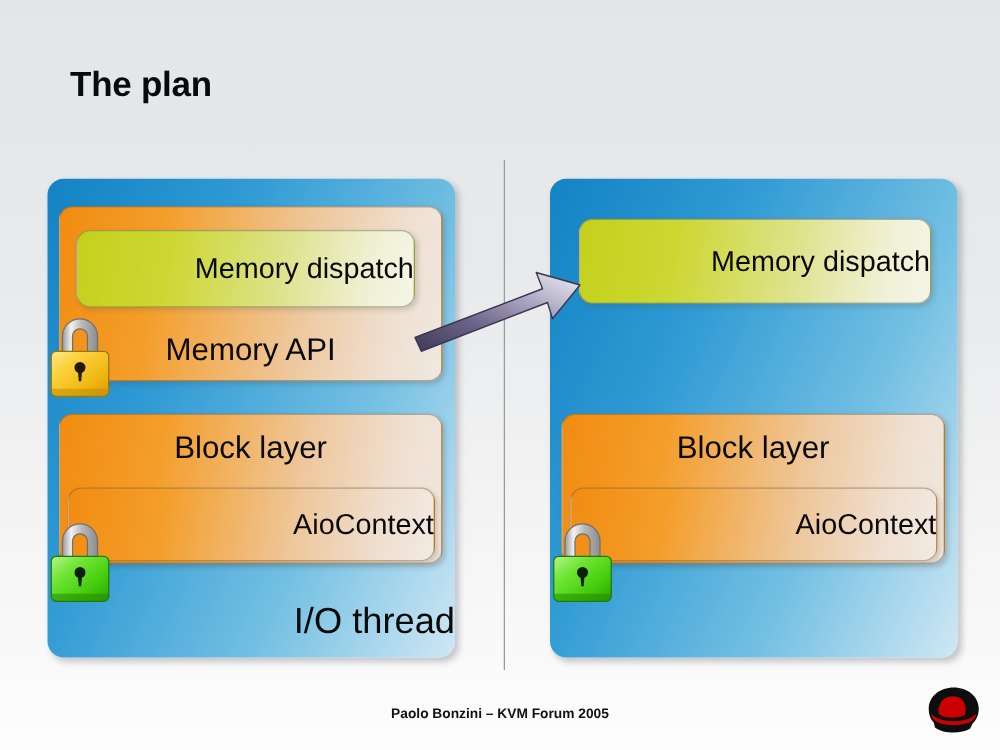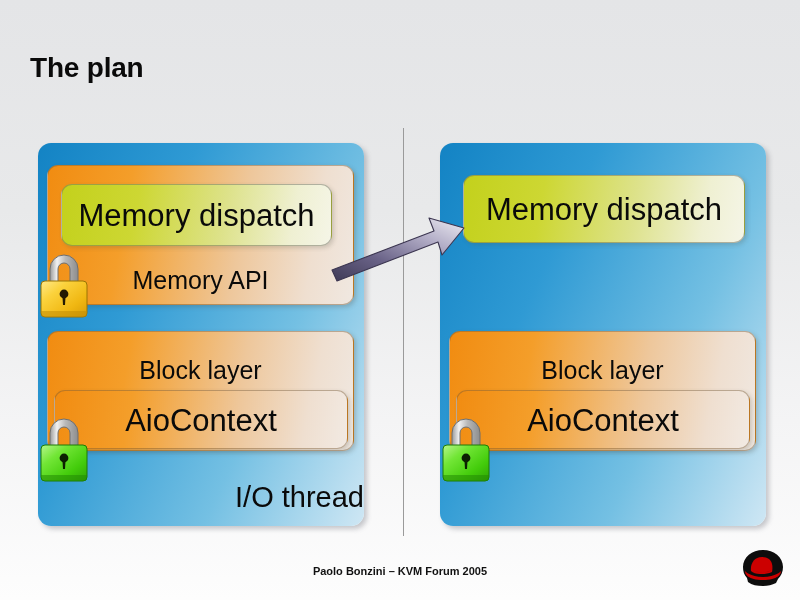--- a/index.html
+++ b/index.html
@@ -16,21 +16,21 @@
     position: relative;
     width: 800px;
     height: 600px;
     background: linear-gradient(to bottom, #e4e5e7 0%, #e8e9ea 35%, #f4f4f5 70%, #fdfdfd 100%);
     overflow: hidden;
   }
 
   
   .slide-title {
     position: absolute;
-    left: 30px;
+    left: 56px;
     top: 52px;
     font-size: 28px;
     font-weight: bold;
     color: #0a0a0a;
     letter-spacing: -0.2px;
     white-space: nowrap;
   }
 
   
   .divider {
@@ -140,37 +140,36 @@
     width: 294px;
     height: 59px;
   }
 
   .box-text {
     position: absolute;
     left: 0;
     right: 0;
     top: 50%;
     transform: translateY(-50%);
-    text-align: center;
-    font-size: 31px;
+    text-align: right;
+    font-size: 23px;
     color: #0a0a0a;
     line-height: 1;
     white-space: nowrap;
   }
   .group-text {
     position: absolute;
     left: 0;
     right: 0;
     bottom: 11px;
     text-align: center;
     font-size: 25px;
     color: #0a0a0a;
     line-height: 1;
     white-space: nowrap;
-    margin-top: 12px;
   }
 
   
   .padlock {
     position: absolute;
     width: 54px;
     height: 72px;
   }
   .lock-mem-left   { left: 37px; top: 249px; }
   .lock-block-left { left: 37px; top: 413px; }

